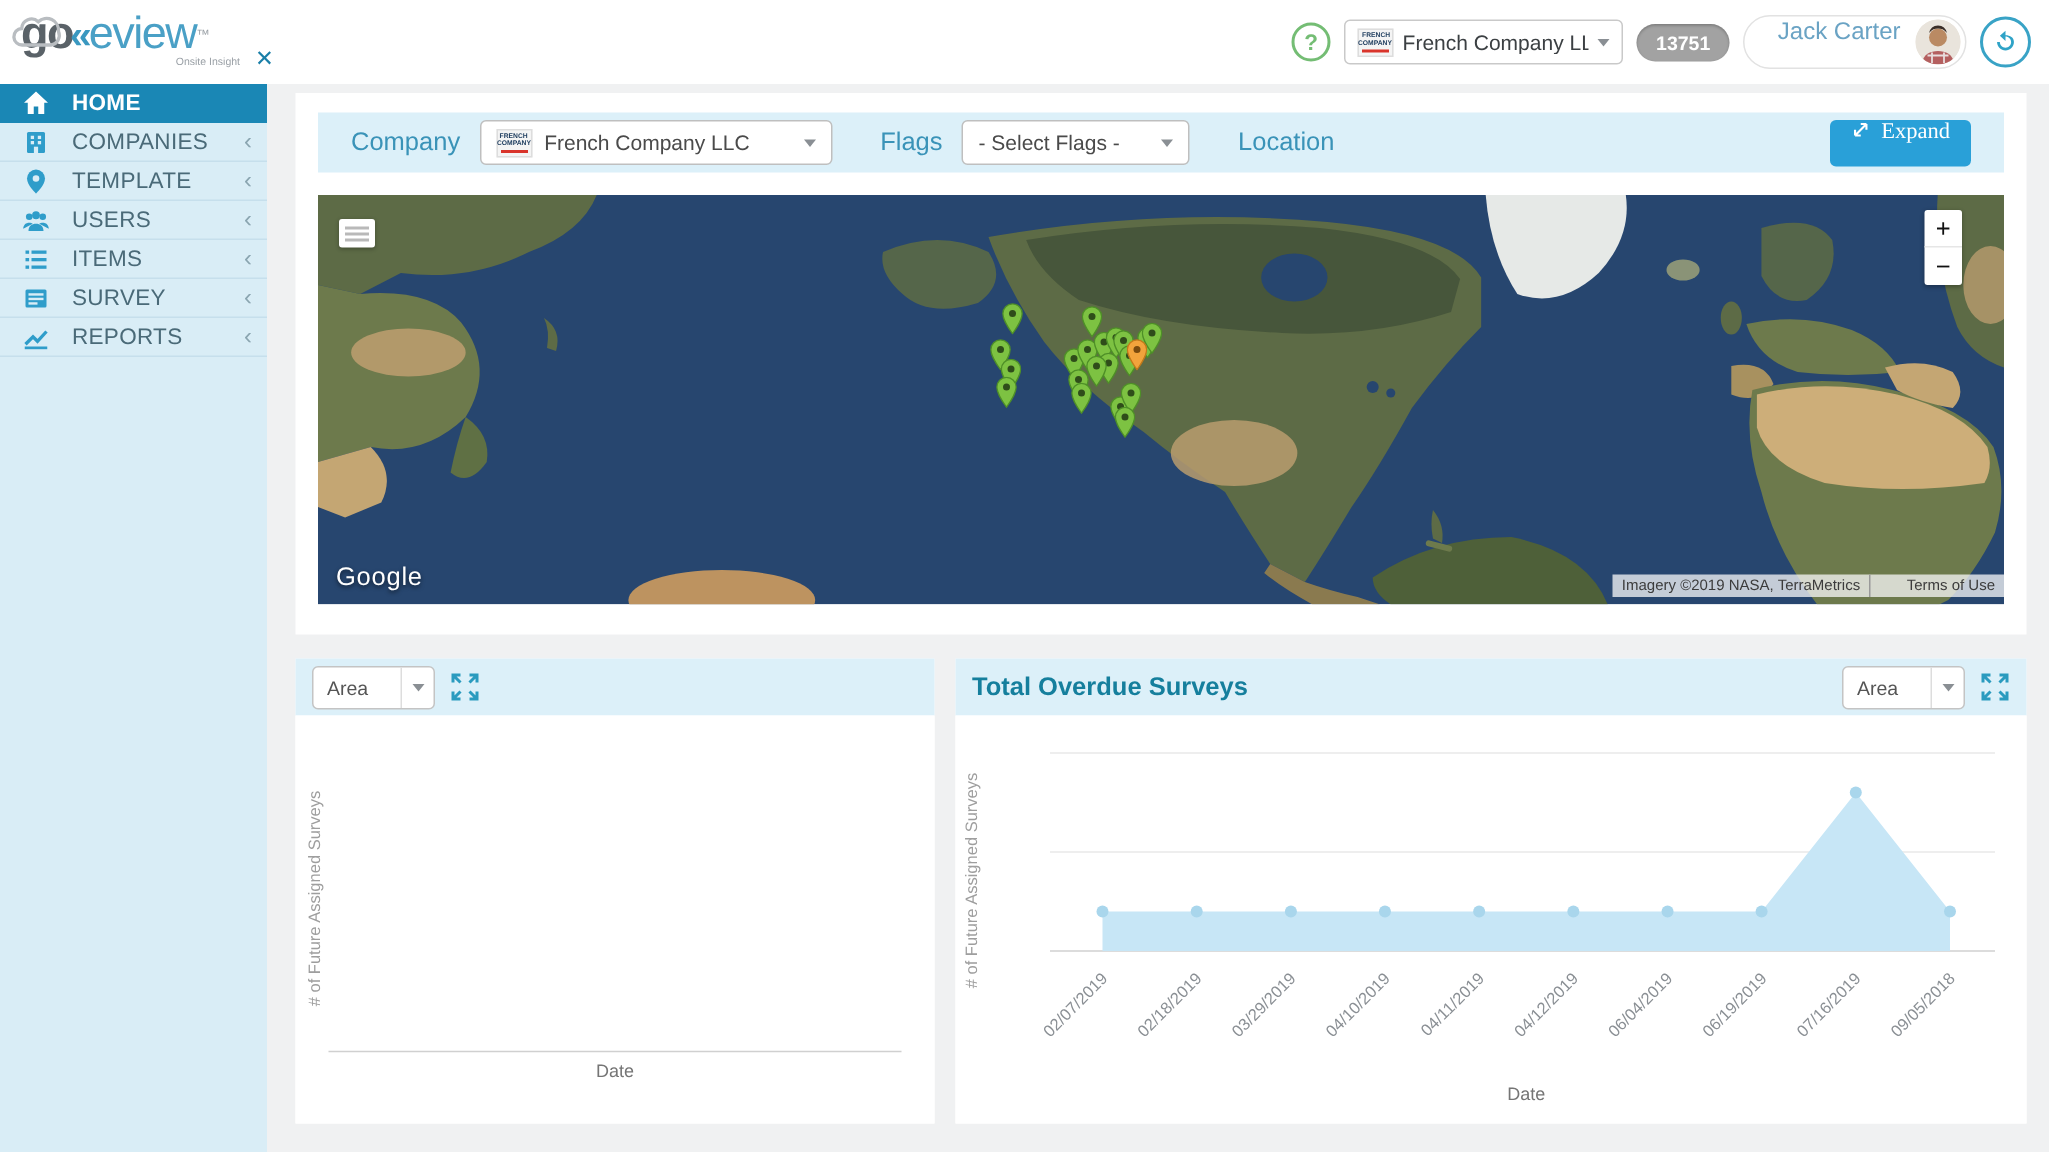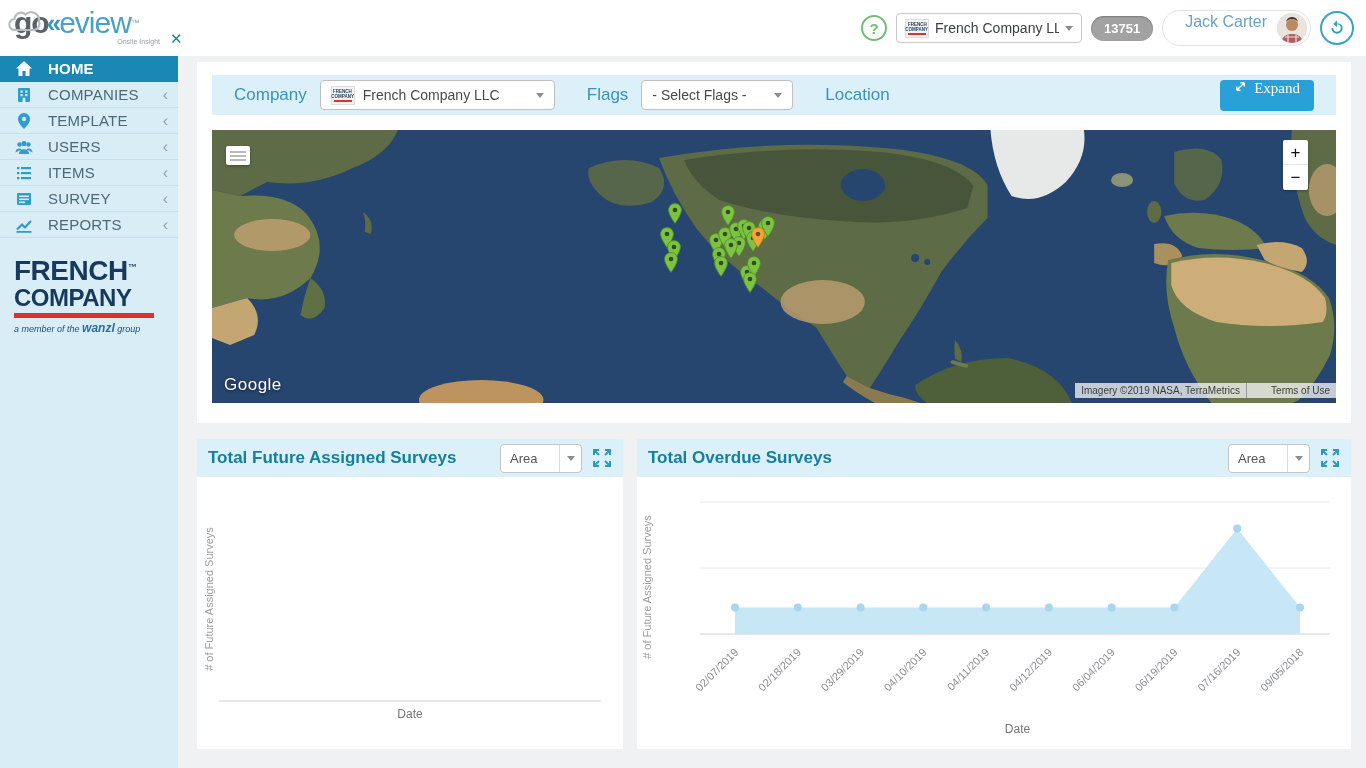--- a/index.html
+++ b/index.html
@@ -232,30 +232,20 @@
         <span class="nav-icon">
           <svg viewBox="0 0 20 20">
             <path d="M3 14.5 8 9.5l3 3L17 6" fill="none" stroke="currentColor" stroke-width="2.2"></path>
             <rect x="2.5" y="16" width="15" height="1.8"></rect>
           </svg>
         </span>
         <span class="nav-label">REPORTS</span>
         <span class="nav-chevron">‹</span>
       </div>
     </div>
-  <div class="brand">
-    <div class="l1"><span>FRENCH</span><sup>™</sup></div>
-    <div class="l2">COMPANY</div>
-    <div class="bar"></div>
-    <div class="member">
-      <span>a member of the</span>
-      <b>wanzl</b>
-      <span>group</span>
-    </div>
-  </div>
 </div>
 
 <div class="main">
 
   <div class="card top-card">
     <div class="filter-bar">
       <span class="flabel">Company</span>
       <div class="fselect" style="width:235px">
         <span class="mini-fc">
             <b>FRENCH</b>
@@ -413,21 +403,20 @@
       <div class="map-attrib">
         <span>Imagery ©2019 NASA, TerraMetrics</span>
         <span class="terms">Terms of Use</span>
       </div>
     </div>
   </div>
 
   <div class="charts-row">
     <div class="card chart-card-left">
       <div class="chart-head">
-        <span class="chart-title">Total Future Assigned Surveys</span>
         <div class="area-select">
           <span class="txt">Area</span>
           <span class="car">
               <span class="caret"></span>
             </span>
         </div>
         <svg class="chart-expand" viewBox="0 0 20 20">
           <g stroke="#2a9bbf" stroke-width="2" fill="none">
             <path d="M2 7V2h5M2 2l5 5M18 7V2h-5M18 2l-5 5M2 13v5h5M2 18l5-5M18 13v5h-5M18 18l-5-5"></path>
           </g>

